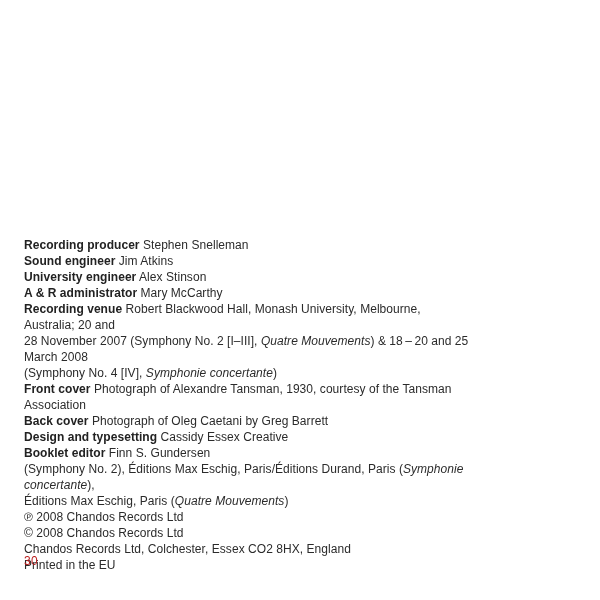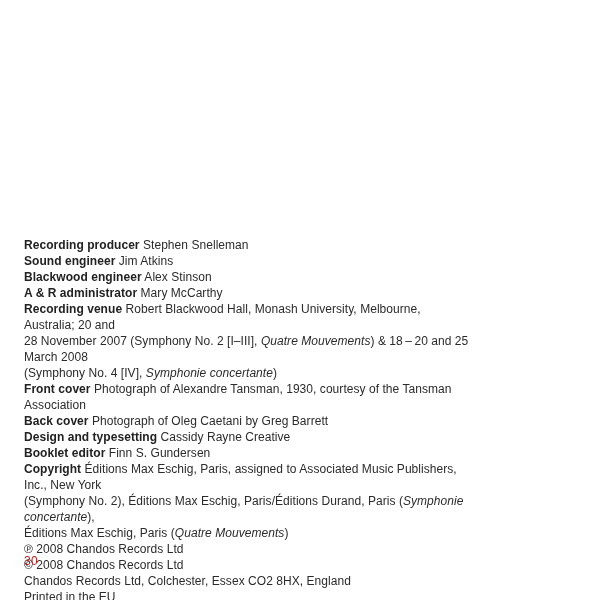--- a/index.html
+++ b/index.html
@@ -45,30 +45,29 @@
     letter-spacing: 0.3px;
   }
 </style>
 </head>
 <body>
 
 <div class="page">
   <div class="credits">
       <div class="credit-line"><span class="bold">Recording producer</span><span> Stephen Snelleman</span></div>
       <div class="credit-line"><span class="bold">Sound engineer</span><span> Jim Atkins</span></div>
-      <div class="credit-line"><span class="bold">Blackwood engineer</span><span> Alex Stinson</span></div>
+      <div class="credit-line"><span class="bold">University engineer</span><span> Alex Stinson</span></div>
       <div class="credit-line"><span class="bold">A &amp; R administrator</span><span> Mary McCarthy</span></div>
       <div class="credit-line"><span class="bold">Recording venue</span><span> Robert Blackwood Hall, Monash University, Melbourne, Australia; 20 and</span></div>
       <div class="credit-line"><span>28 November 2007 (Symphony No. 2 [I–III], </span><span class="italic">Quatre Mouvements</span><span>) &amp; 18 – 20 and 25 March 2008</span></div>
       <div class="credit-line"><span>(Symphony No. 4 [IV], </span><span class="italic">Symphonie concertante</span><span>)</span></div>
       <div class="credit-line"><span class="bold">Front cover</span><span> Photograph of Alexandre Tansman, 1930, courtesy of the Tansman Association</span></div>
       <div class="credit-line"><span class="bold">Back cover</span><span> Photograph of Oleg Caetani by Greg Barrett</span></div>
-      <div class="credit-line"><span class="bold">Design and typesetting</span><span> Cassidy Rayne Creative</span></div>
+      <div class="credit-line"><span class="bold">Design and typesetting</span><span> Cassidy Essex Creative</span></div>
       <div class="credit-line"><span class="bold">Booklet editor</span><span> Finn S. Gundersen</span></div>
-      <div class="credit-line"><span class="bold">Copyright</span><span> Éditions Max Eschig, Paris, assigned to Associated Music Publishers, Inc., New York</span></div>
       <div class="credit-line"><span>(Symphony No. 2), Éditions Max Eschig, Paris/Éditions Durand, Paris (</span><span class="italic">Symphonie concertante</span><span>),</span></div>
       <div class="credit-line"><span>Éditions Max Eschig, Paris (</span><span class="italic">Quatre Mouvements</span><span>)</span></div>
       <div class="credit-line"><span>℗ 2008 Chandos Records Ltd</span></div>
       <div class="credit-line"><span>© 2008 Chandos Records Ltd</span></div>
       <div class="credit-line"><span>Chandos Records Ltd, Colchester, Essex CO2 8HX, England</span></div>
       <div class="credit-line"><span>Printed in the EU</span></div>
     </div>
   <div class="page-number">30</div>
 </div>
 

